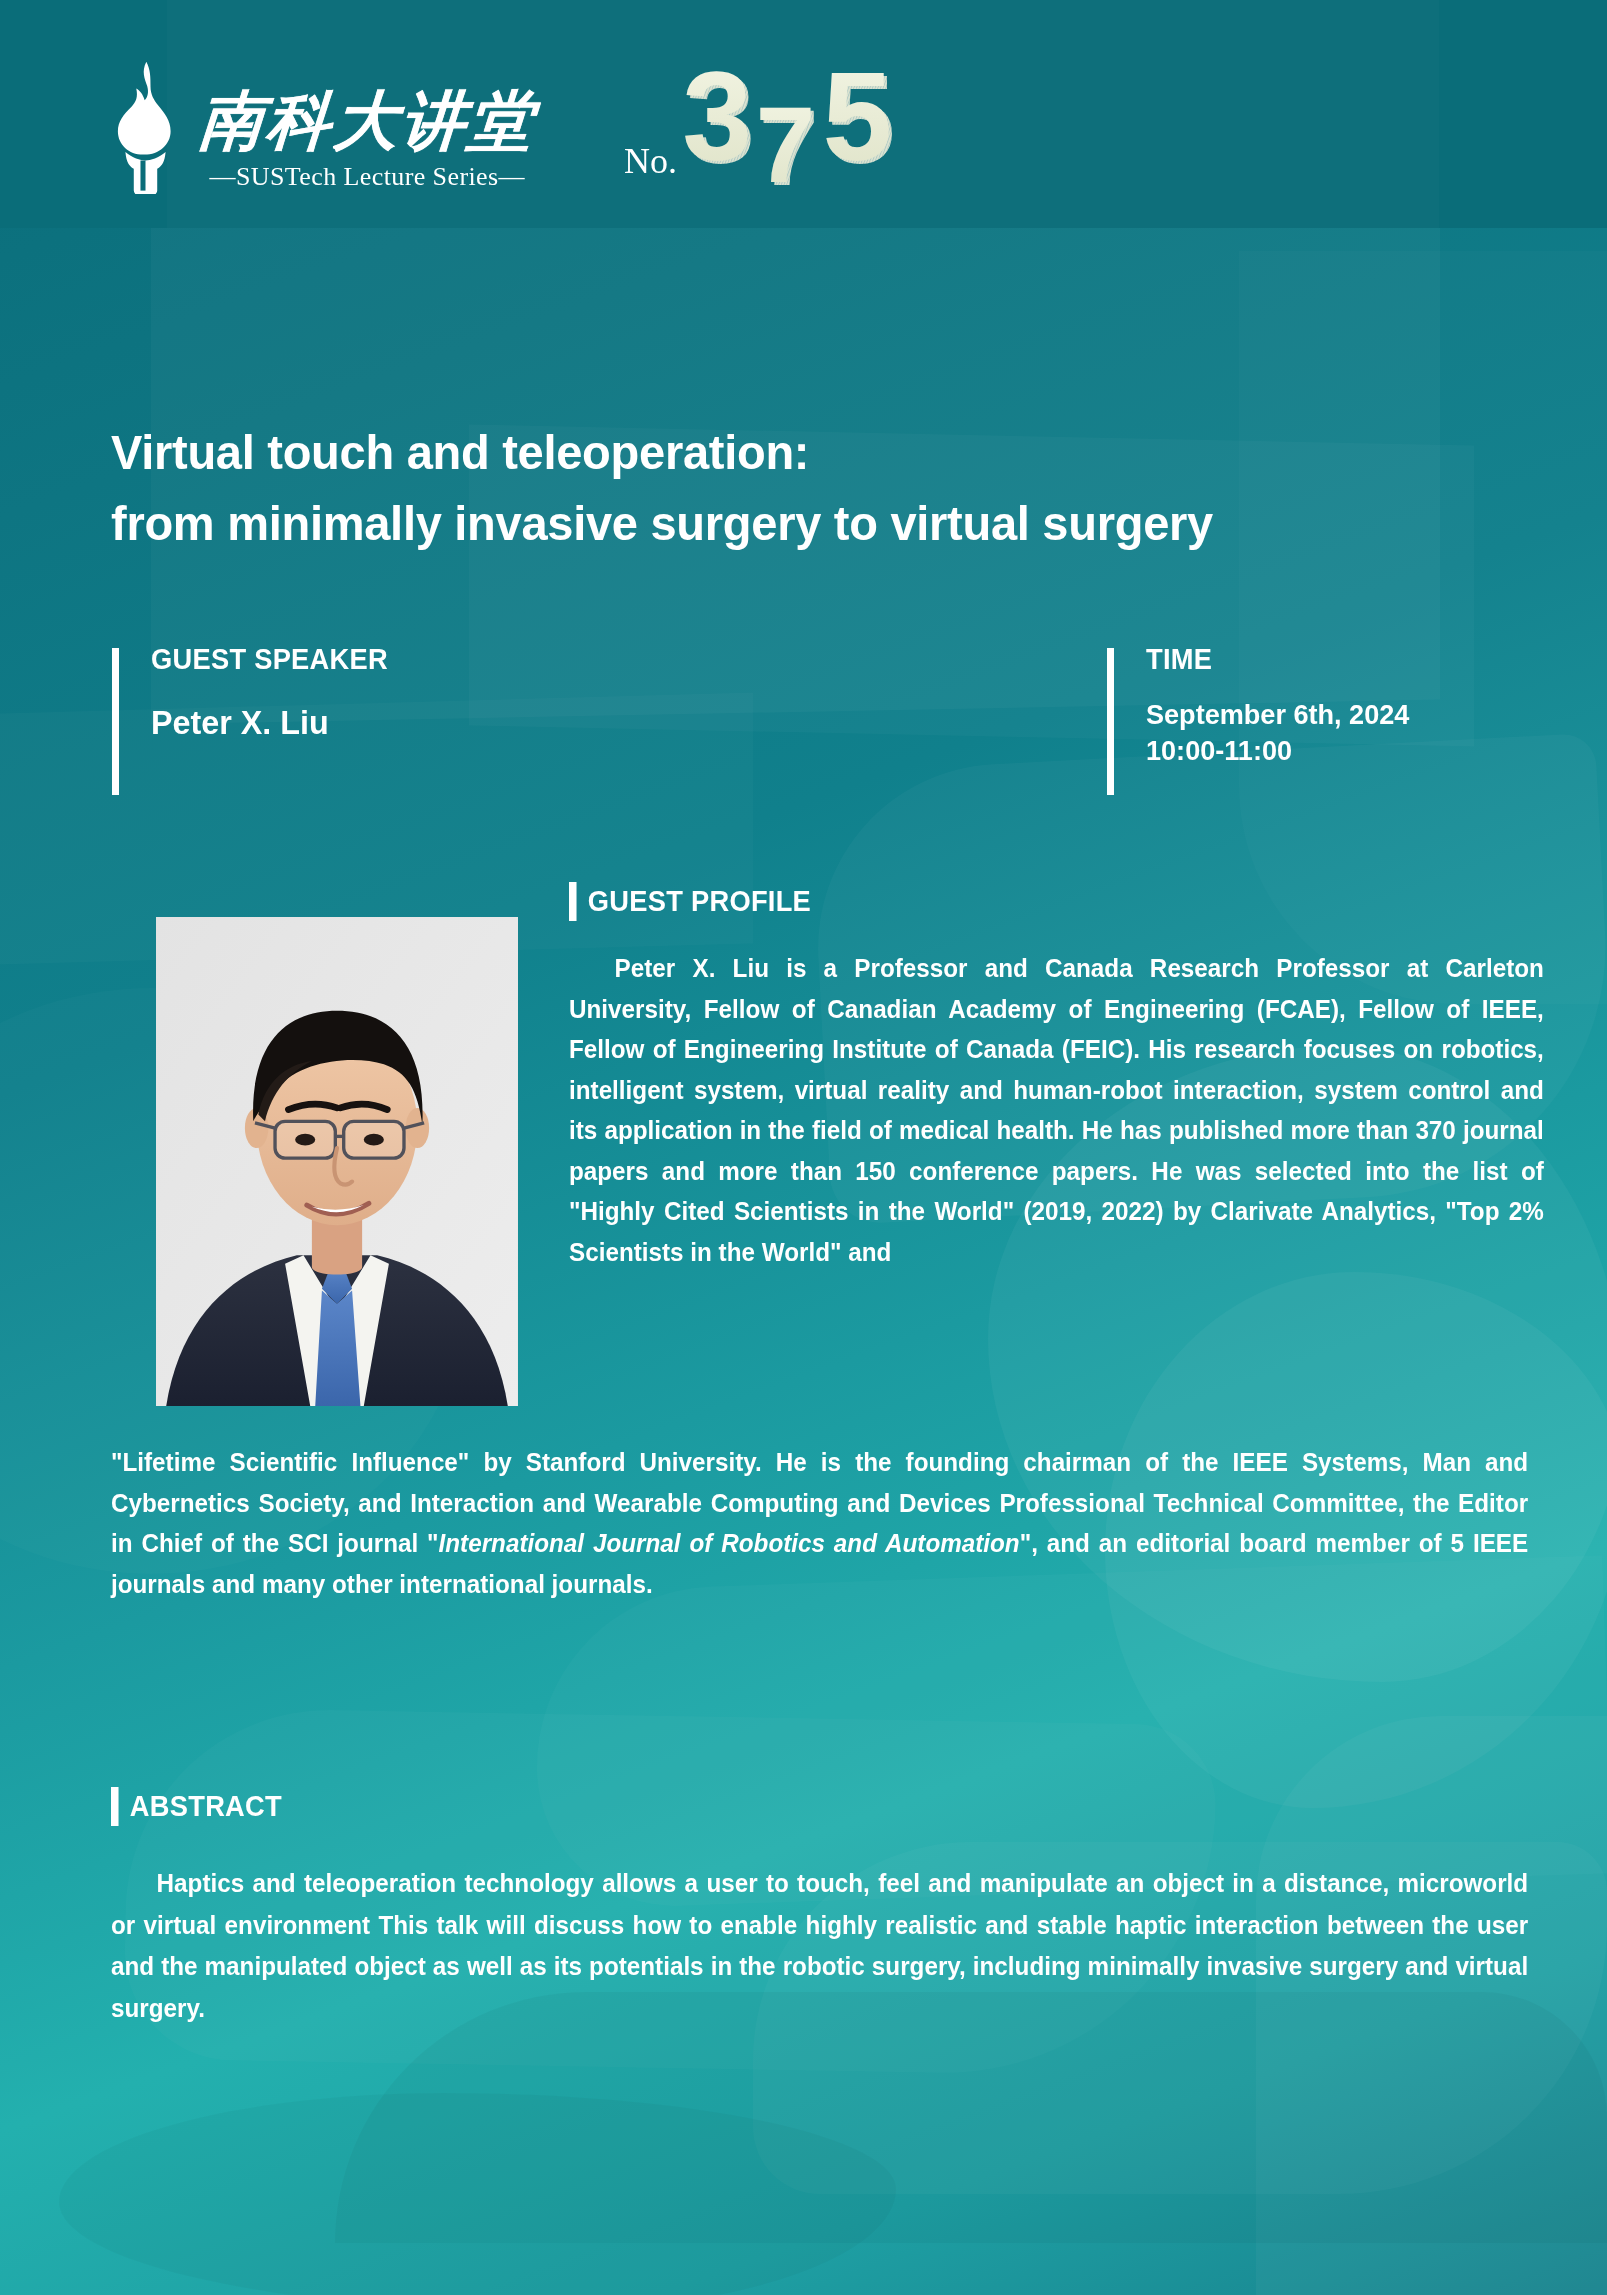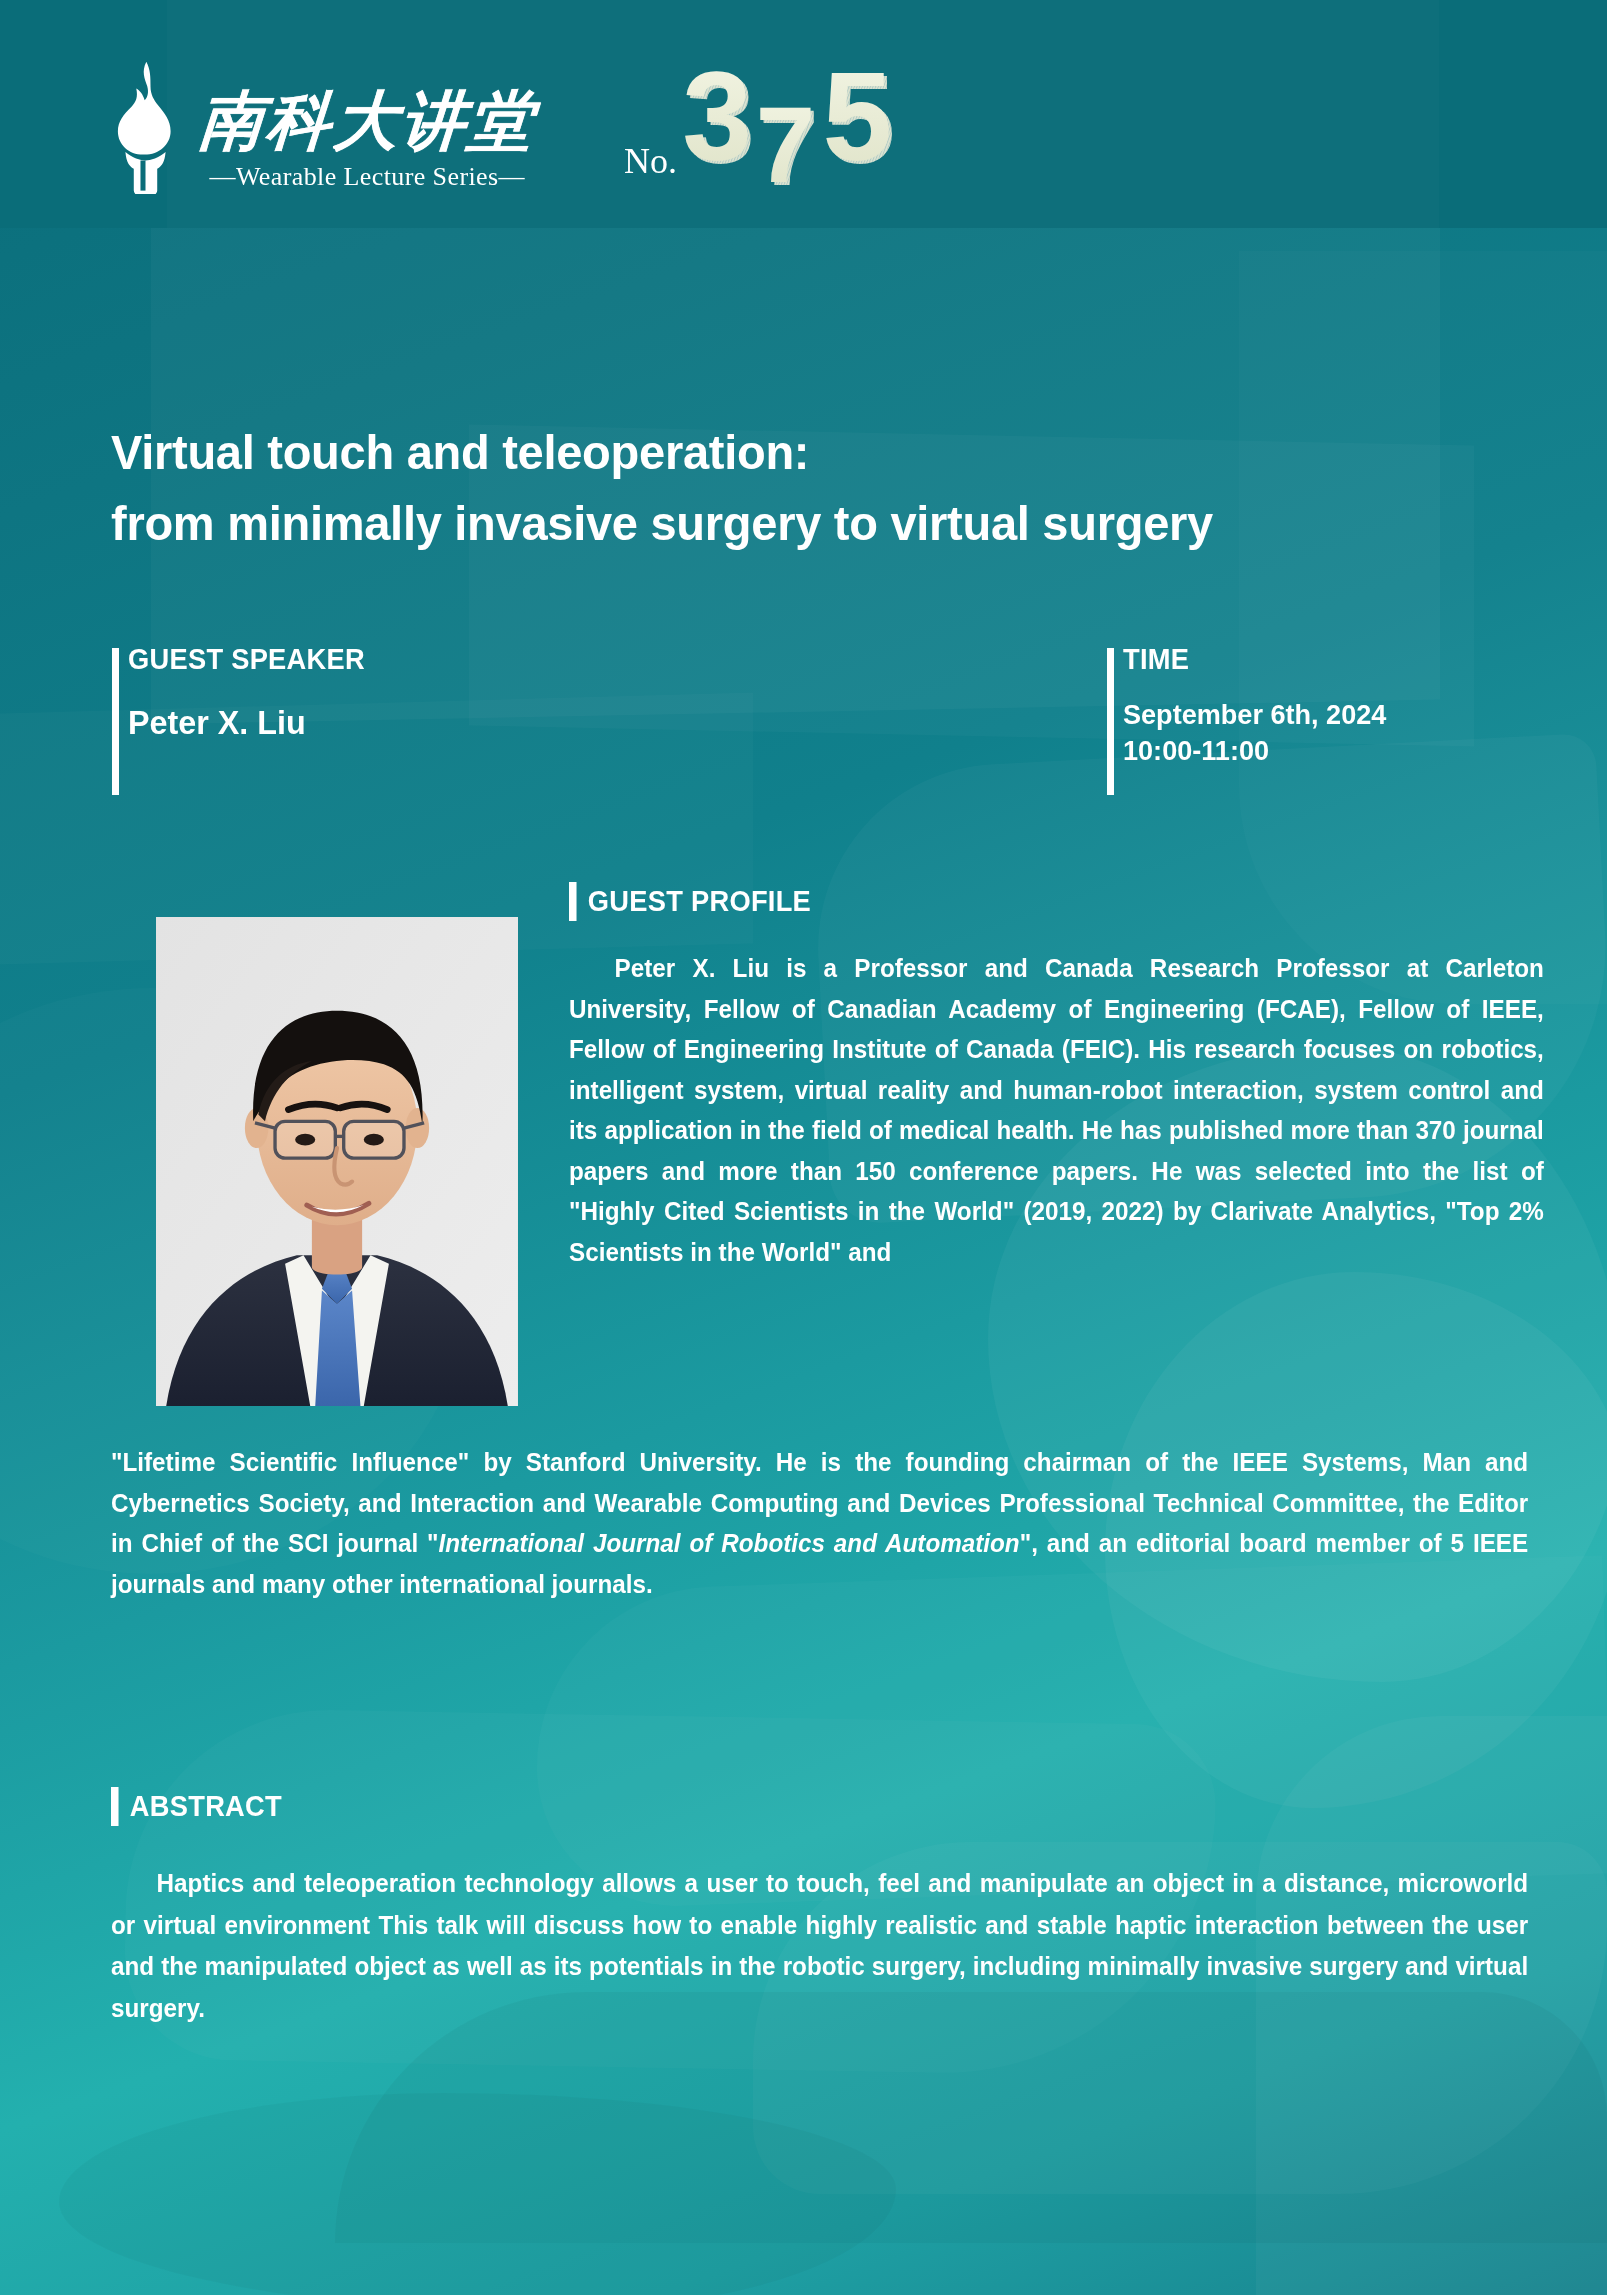--- a/index.html
+++ b/index.html
@@ -89,21 +89,21 @@
     position:absolute;left:111px;top:393px;width:1457px;
     color:#ffffff;font-weight:700;
     font-size:49px;line-height:1.08;
     letter-spacing:-0.3px;
     transform:scaleX(.96);transform-origin:left top;
   }
   .title .line{display:block;white-space:nowrap;margin-bottom:18.4px;}
 
   
   .meta-row{position:absolute;left:112px;top:645px;width:1465px;height:167px;}
-  .meta-col{position:absolute;top:0;padding-left:16px;}
+  .meta-col{position:absolute;top:0;padding-left:39px;}
   .meta-col:before{
     content:"";position:absolute;left:0;top:3.3px;width:6.7px;height:147px;background:#fff;
   }
   .meta-label{
     color:#fff;font-weight:700;font-size:29px;letter-spacing:0.3px;line-height:1;
     transform:scaleX(.94);transform-origin:left top;
   }
   .meta-value{
     color:#fff;font-weight:700;font-size:34px;line-height:1.16;margin-top:28.5px;
     transform:scaleX(.95);transform-origin:left top;white-space:pre-line;
@@ -184,21 +184,21 @@
     <div class="logo-wrap">
       <span class="torch">
         <svg viewBox="0 0 92 160" width="77" height="134" aria-hidden="true">
           <path fill="#ffffff" d="M47 2c-6 12-2 20 1 29 2 7 1 13-3 17-2-7-6-12-10-14 2 10 0 16-6 22-9 9-16 17-16 29 0 16 13 28 30 28h2c17 0 31-12 31-28 0-13-7-21-15-31-5-6-9-13-9-22 0-12 0-20-5-30z"></path>
           <path fill="#ffffff" d="M22 110c8 7 18 10 24 10s16-3 24-10c-1 11-4 17-10 20v26c0 3-3 6-8 8l-6 2-6-2c-5-2-8-5-8-8v-26c-6-3-9-9-10-20z"></path>
           <rect x="40" y="120" width="6" height="36" fill="#0a6d79"></rect>
         </svg>
       </span>
       <span class="logo-text">
         <span class="logo-cn">南科大讲堂</span>
-        <span class="logo-en">—Wearable Lecture Series—</span>
+        <span class="logo-en">—SUSTech Lecture Series—</span>
       </span>
     </div>
 
     <div class="no-wrap">
       <span class="no-label">No.</span>
       <span class="issue-num">
         <svg width="251" height="152" viewBox="0 0 300 182" aria-hidden="true">
           <defs>
             <linearGradient id="ivory" x1="0" y1="0" x2="0" y2="1">
               <stop offset="0" stop-color="#f3f5e4"></stop>

